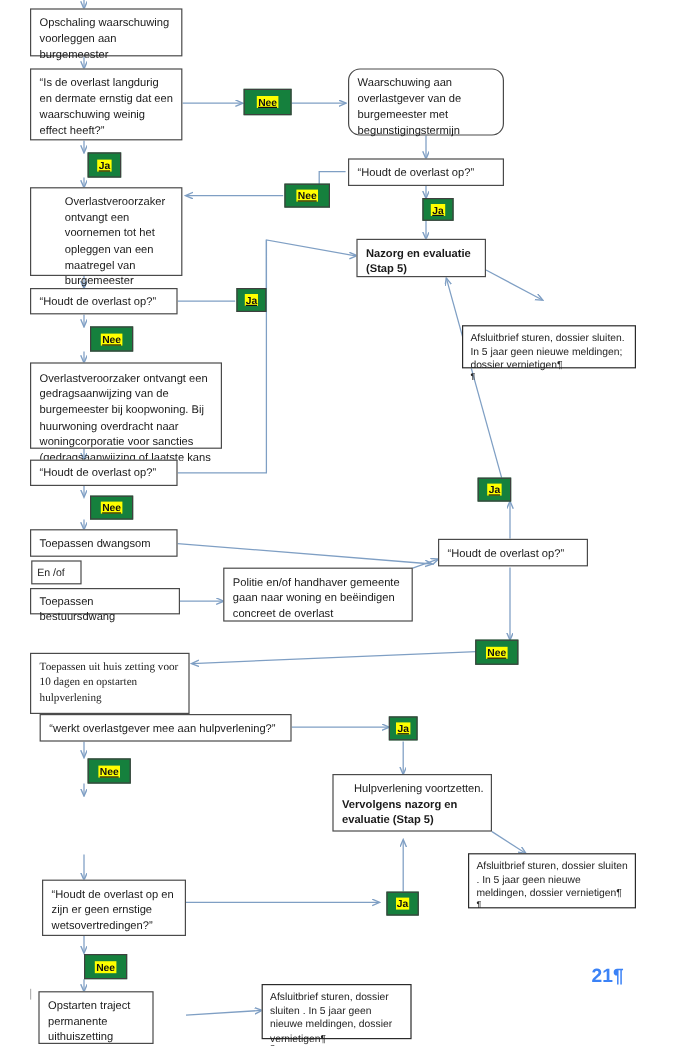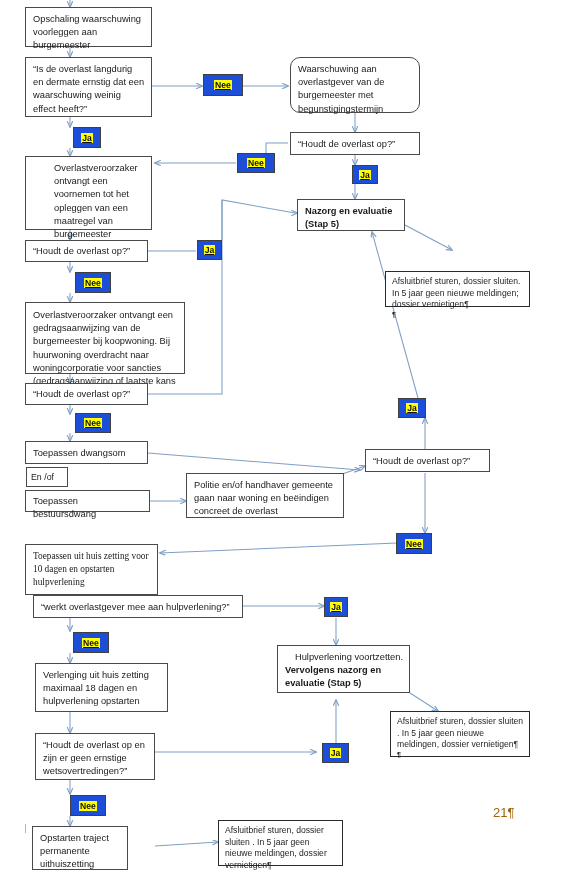--- a/index.html
+++ b/index.html
@@ -5,31 +5,31 @@
   html,body{margin:0;padding:0;background:#ffffff;}
   body{width:565px;height:872px;position:relative;overflow:hidden;
        font-family:"Liberation Sans","DejaVu Sans",sans-serif;color:#1a1a1a;}
   #canvas{position:absolute;left:0;top:0;width:565px;height:872px;}
   svg.links{position:absolute;left:0;top:0;width:565px;height:872px;pointer-events:none;}
   .node{position:absolute;box-sizing:border-box;border:1px solid #4a4a4a;background:#ffffff;
         font-size:9.3px;line-height:13.2px;padding:5px 6px 4px 7px;color:#1a1a1a;z-index:3;}
   .node.bold{font-weight:bold;}
   .node .b{font-weight:bold;display:block;}
   .node .n{font-weight:normal;display:block;text-align:right;}
-  .lbl{position:absolute;box-sizing:border-box;border:1px solid #3f3f3f;background:#1d4ed8;
+  .lbl{position:absolute;box-sizing:border-box;border:1px solid #3f3f3f;background:#15803d;
        z-index:4;display:flex;align-items:center;justify-content:center;}
   .lbl span{background:#ffff00;font-size:8.6px;font-weight:bold;line-height:10px;
             text-decoration:underline;color:#111;padding:0 1px;}
   .lbl.nound span{text-decoration:none;}
   .note{position:absolute;box-sizing:border-box;border:1px solid #2b2b2b;background:#ffffff;
         font-size:8.2px;line-height:11.6px;padding:4px 5px 3px 6px;color:#242424;z-index:3;
         font-family:"Liberation Sans","DejaVu Sans",sans-serif;}
   .note .pil{font-size:8.6px;}
   .note .tail{display:block;font-size:7px;font-weight:bold;line-height:8px;}
-  .pagenum{position:absolute;font-size:13px;color:#a16207;z-index:3;}
+  .pagenum{position:absolute;font-size:16px;color:#3b82f6;z-index:3;font-weight:bold;}
   .tick{position:absolute;width:2px;height:11px;background:#9a9a9a;z-index:3;}
   .tick.thin{width:1px;height:9px;background:#b4b4b4;}
 </style>
 </head>
 <body>
 
 <div id="canvas">
 
   <svg class="links" viewBox="0 0 565 872">
     <defs>
@@ -149,21 +149,20 @@
 
   <div class="node" style="left:25px;top:544px;width:133px;height:51px;font-family:Liberation Serif, serif;">Toepassen uit huis zetting voor 10 dagen  en opstarten hulpverlening</div>
 
   <div class="node" style="left:33px;top:595px;width:210px;height:23px;padding-top:5px;">“werkt overlastgever mee aan hulpverlening?”</div>
 
   <div class="node" style="left:277px;top:645px;width:133px;height:48px;">
     <span class="n">Hulpverlening voortzetten.</span>
     <span class="b">Vervolgens nazorg en evaluatie (Stap 5)</span>
   </div>
 
-  <div class="node" style="left:35px;top:663px;width:133px;height:49px;">Verlenging uit huis zetting maximaal 18 dagen en hulpverlening  opstarten</div>
 
   <div class="node" style="left:35px;top:733px;width:120px;height:47px;">“Houdt de overlast op en zijn er geen ernstige wetsovertredingen?”</div>
 
   <div class="node" style="left:32px;top:826px;width:96px;height:44px;">Opstarten traject permanente uithuiszetting</div>
 
   <div class="note" style="left:385px;top:271px;width:145px;height:36px;">
     <span class="pil">Afsluitbrief sturen, dossier sluiten. In 5 jaar geen nieuwe meldingen; dossier vernietigen¶</span>
     <span class="tail">¶</span>
   </div>
 

